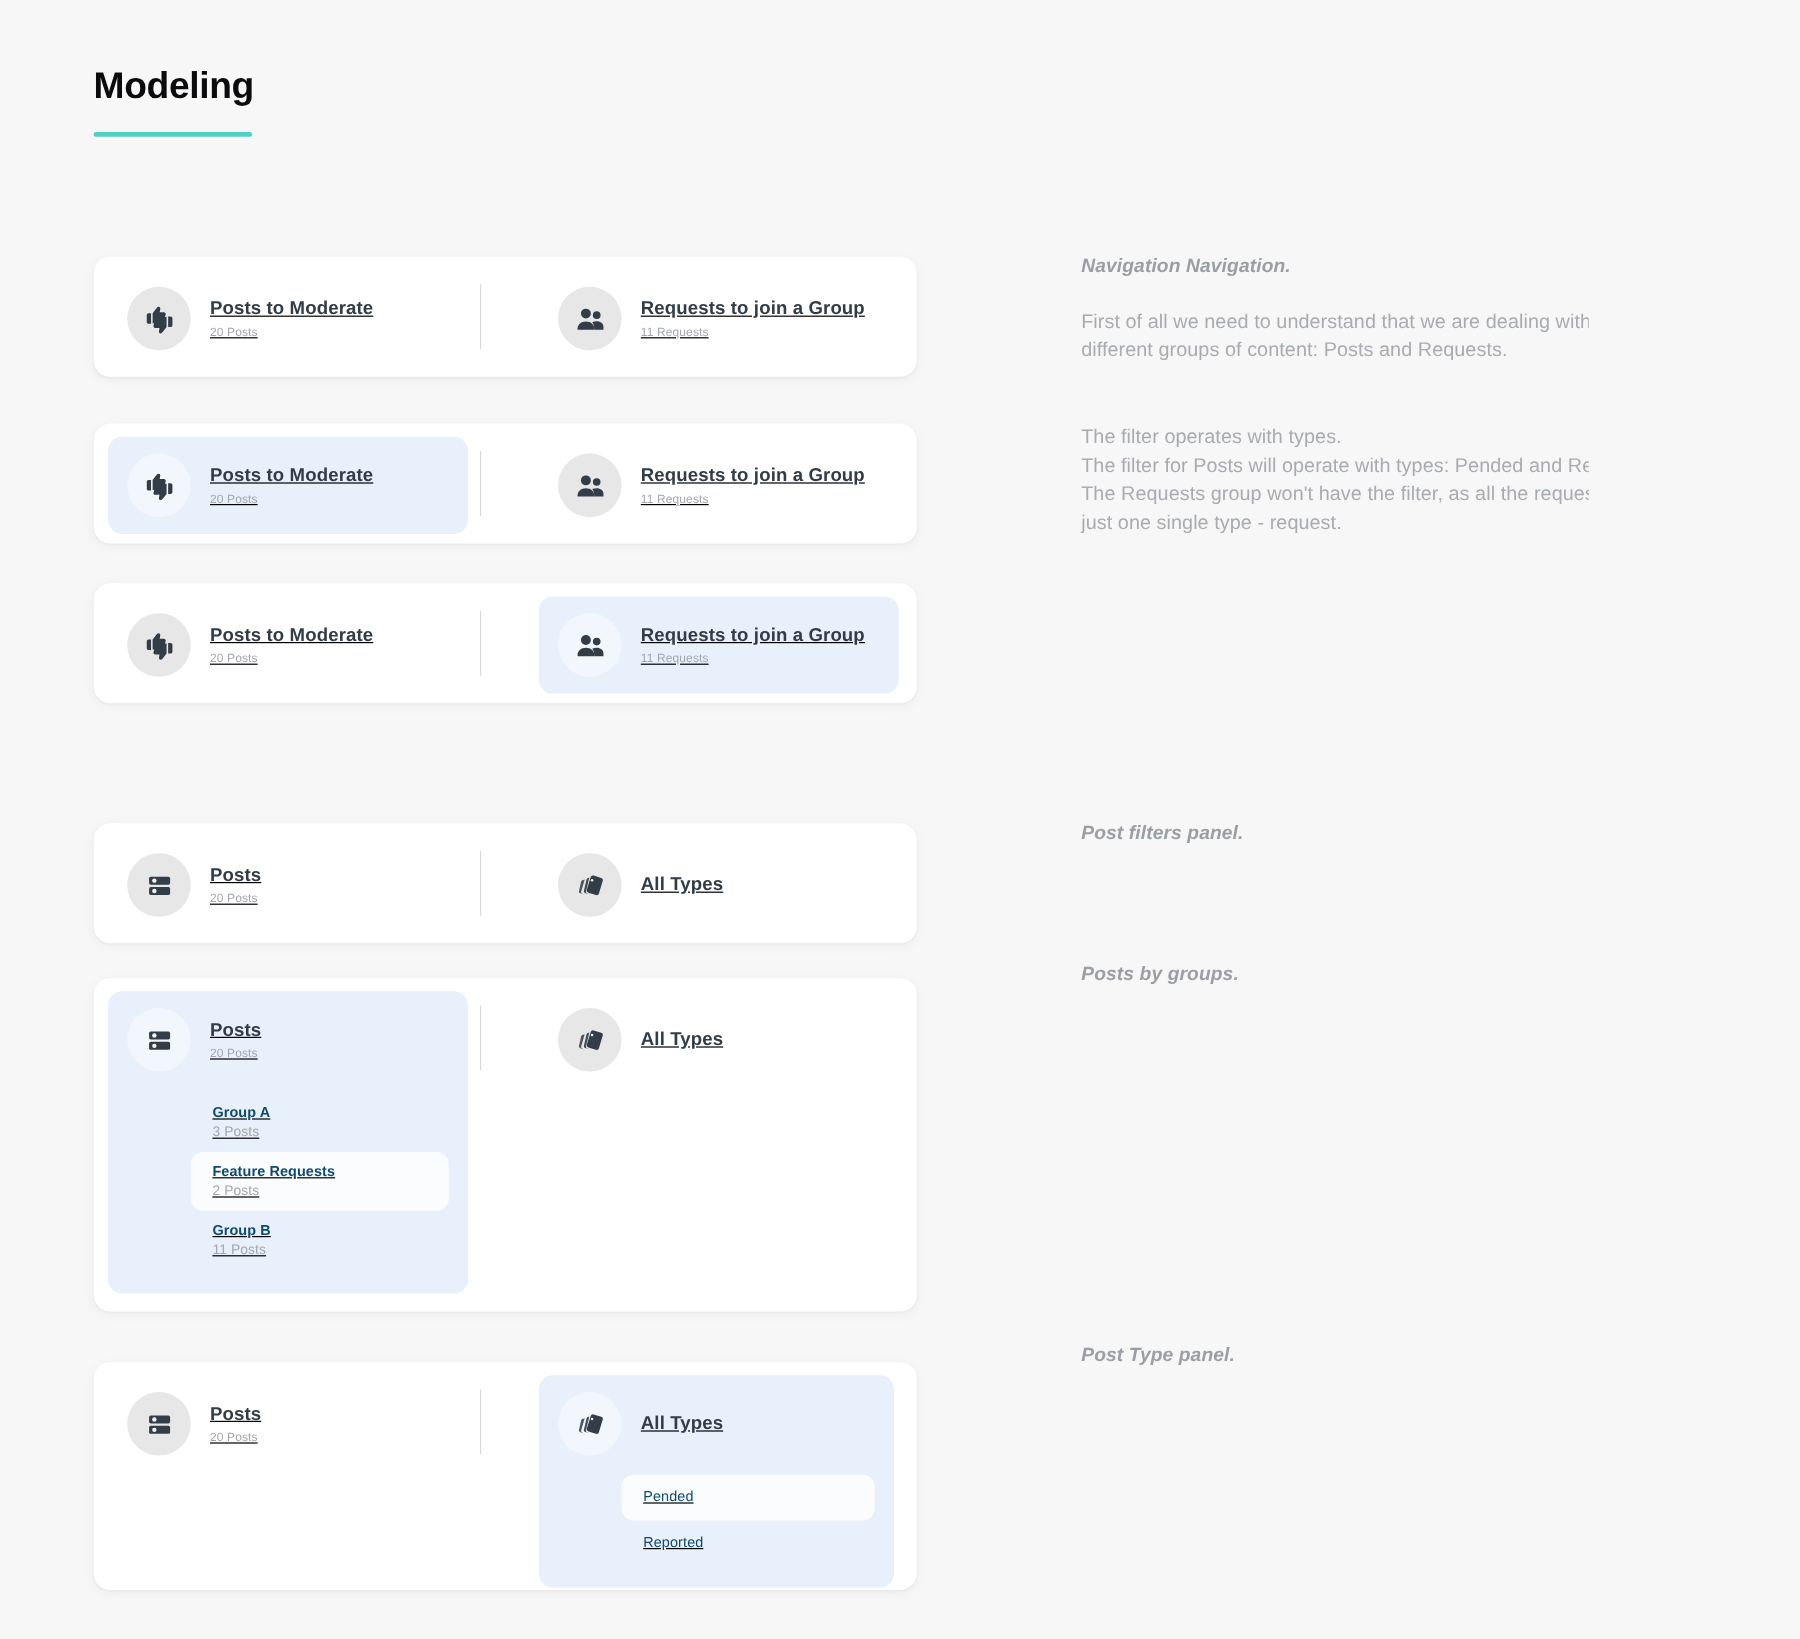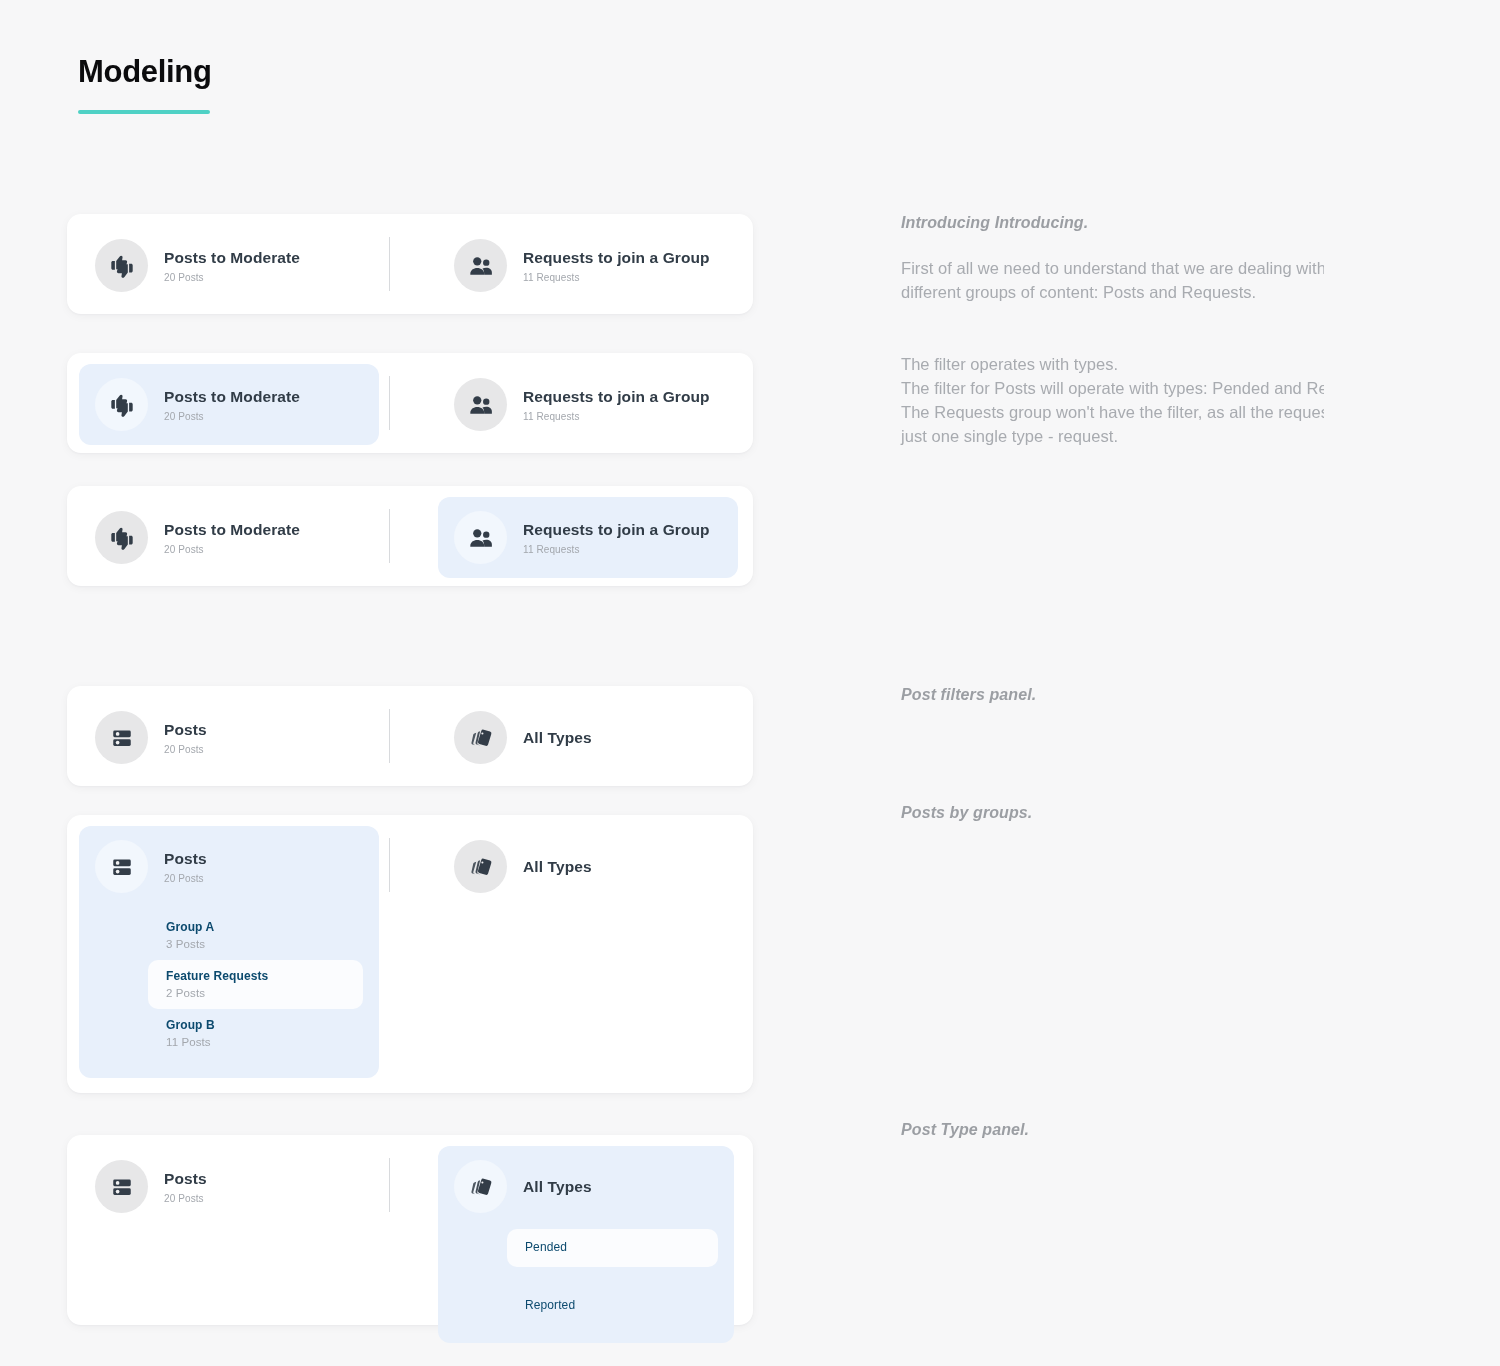--- a/index.html
+++ b/index.html
@@ -37,23 +37,24 @@
     margin-top: 21px;
     width: 132px;
     height: 4px;
     border-radius: 2px;
     background: #4fd1c5;
   }
 
   
   .cards-col {
     position: absolute;
-    left: 67px;
+    left: 78px;
     top: 214px;
     width: 686px;
+    text-decoration: underline;
   }
 
   .card {
     position: relative;
     background: #ffffff;
     border-radius: 14px;
     box-shadow: 0 2px 10px rgba(23,25,35,0.045), 0 1px 2px rgba(23,25,35,0.03);
   }
 
   .card-row {
@@ -411,34 +412,34 @@
             </span>
             <span class="pane-text" style="justify-content:center;min-height:53px;">
               <span class="pane-title">All Types</span>
             </span>
           </div>
 
           <div class="sublist" style="width:100%;padding-left:53px;margin-top:16px;">
             <div class="sublist-item active" style="padding-top:11px;padding-bottom:12px;">
               <div class="sub-title" style="font-weight:400;">Pended</div>
             </div>
-            <div class="sublist-item plain" style="padding-top:11px;padding-bottom:12px;margin-top:20px;">
+            <div class="sublist-item plain" style="padding-top:11px;padding-bottom:12px;">
               <div class="sub-title" style="font-weight:400;">Reported</div>
             </div>
           </div>
         </div>
       </div>
     </div>
 
   </div>
 
   <div class="notes">
 
     <div class="note-block" style="top:0;left:0;width:516px;">
-      <div class="note-label">Introducing Introducing.</div>
+      <div class="note-label">Navigation Navigation.</div>
       <div class="note-gap"></div>
       <div class="note-para">First of all we need to understand that we are dealing with two different groups of content: Posts and Requests.</div>
       <div class="note-gap"></div>
       <div class="note-gap"></div>
       <div class="note-para">The filter operates with types.
 The filter for Posts will operate with types: Pended and Reported.
 The Requests group won't have the filter, as all the requests belong to just one single type - request.</div>
     </div>
 
     <div class="note-block" style="top:472px;left:0;">

